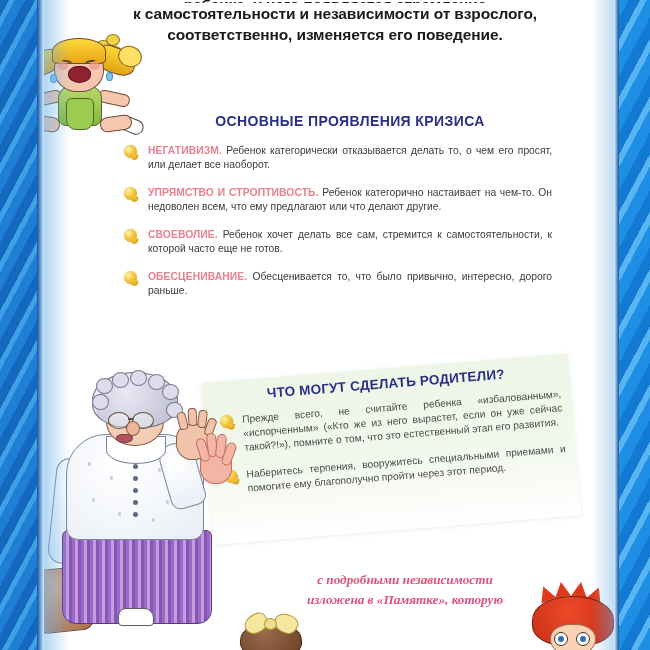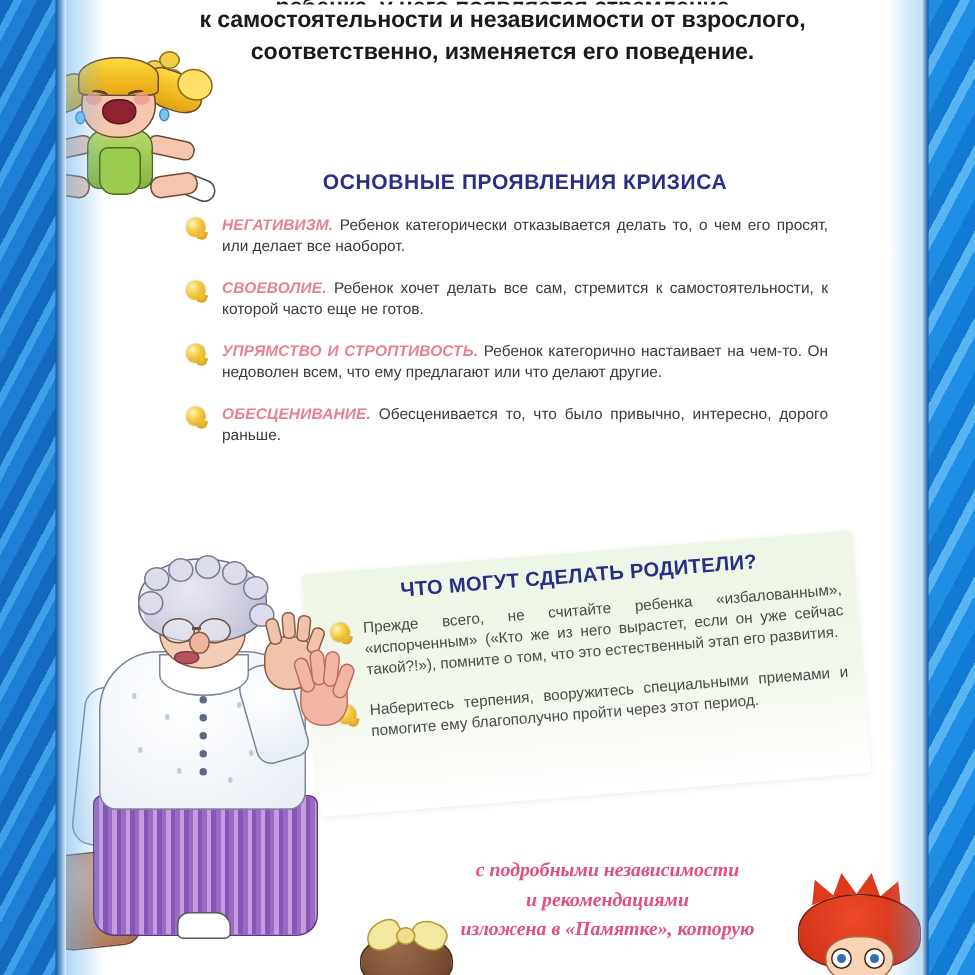--- a/index.html
+++ b/index.html
@@ -143,21 +143,20 @@
     left: 8px; top: 9px;
     width: 6px; height: 6px;
     border-radius: 0 0 60% 0;
     background: radial-gradient(circle at 25% 25%, #f5c940, #cf9410);
     transform: rotate(16deg);
   }
   .term {
     color: #e8808f;
     font-weight: bold;
     letter-spacing: 0.1px;
-    font-style: italic;
   }
   .term-dark { color: #e8808f; font-weight: bold; }
 
   
   .green-panel {
     position: absolute;
     left: 207px; top: 368px;
     width: 368px; height: 162px;
     transform: rotate(-4.6deg);
     background: linear-gradient(to bottom, #eef6e7 0%, #f2f8ec 55%, #ffffff 100%);
@@ -493,28 +492,28 @@
       <span class="bullet-dot">
           <i></i>
         </span>
       <span class="term">НЕГАТИВИЗМ.</span><span> Ребенок категорически отказывается делать то, о чем его просят, или делает все наоборот.</span>
     </div>
 
     <div class="bullet-row">
       <span class="bullet-dot">
           <i></i>
         </span>
-      <span class="term">СВОЕВОЛИЕ.</span><span> Ребенок хочет делать все сам, стремится к самостоятельности, к которой часто еще не готов.</span>
+      <span class="term">УПРЯМСТВО И СТРОПТИВОСТЬ.</span><span> Ребенок категорично настаивает на чем-то. Он недоволен всем, что ему предлагают или что делают другие.</span>
     </div>
 
     <div class="bullet-row">
       <span class="bullet-dot">
           <i></i>
         </span>
-      <span class="term">УПРЯМСТВО И СТРОПТИВОСТЬ.</span><span> Ребенок категорично настаивает на чем-то. Он недоволен всем, что ему предлагают или что делают другие.</span>
+      <span class="term">СВОЕВОЛИЕ.</span><span> Ребенок хочет делать все сам, стремится к самостоятельности, к которой часто еще не готов.</span>
     </div>
 
     <div class="bullet-row">
       <span class="bullet-dot">
           <i></i>
         </span>
       <span class="term">ОБЕСЦЕНИВАНИЕ.</span><span> Обесценивается то, что было привычно, интересно, дорого раньше.</span>
     </div>
 
 
@@ -533,21 +532,20 @@
         <span class="bullet-dot">
             <i></i>
           </span>
         <span>Наберитесь терпения, вооружитесь специальными приемами и помогите ему благополучно пройти через этот период.</span>
       </div>
     </div>
   </div>
 
   <div class="closing">
     <div>с подробными независимости</div>
-    <div>и рекомендациями</div>
     <div>изложена в «Памятке», которую</div>
   </div>
 
   <div class="ill beebit">
     <span class="p" style="left:0;top:6px"></span>
     <span class="p" style="left:10px;top:0"></span>
     <span class="p" style="left:12px;top:12px"></span>
   </div>
 
   <div class="ill girl">

